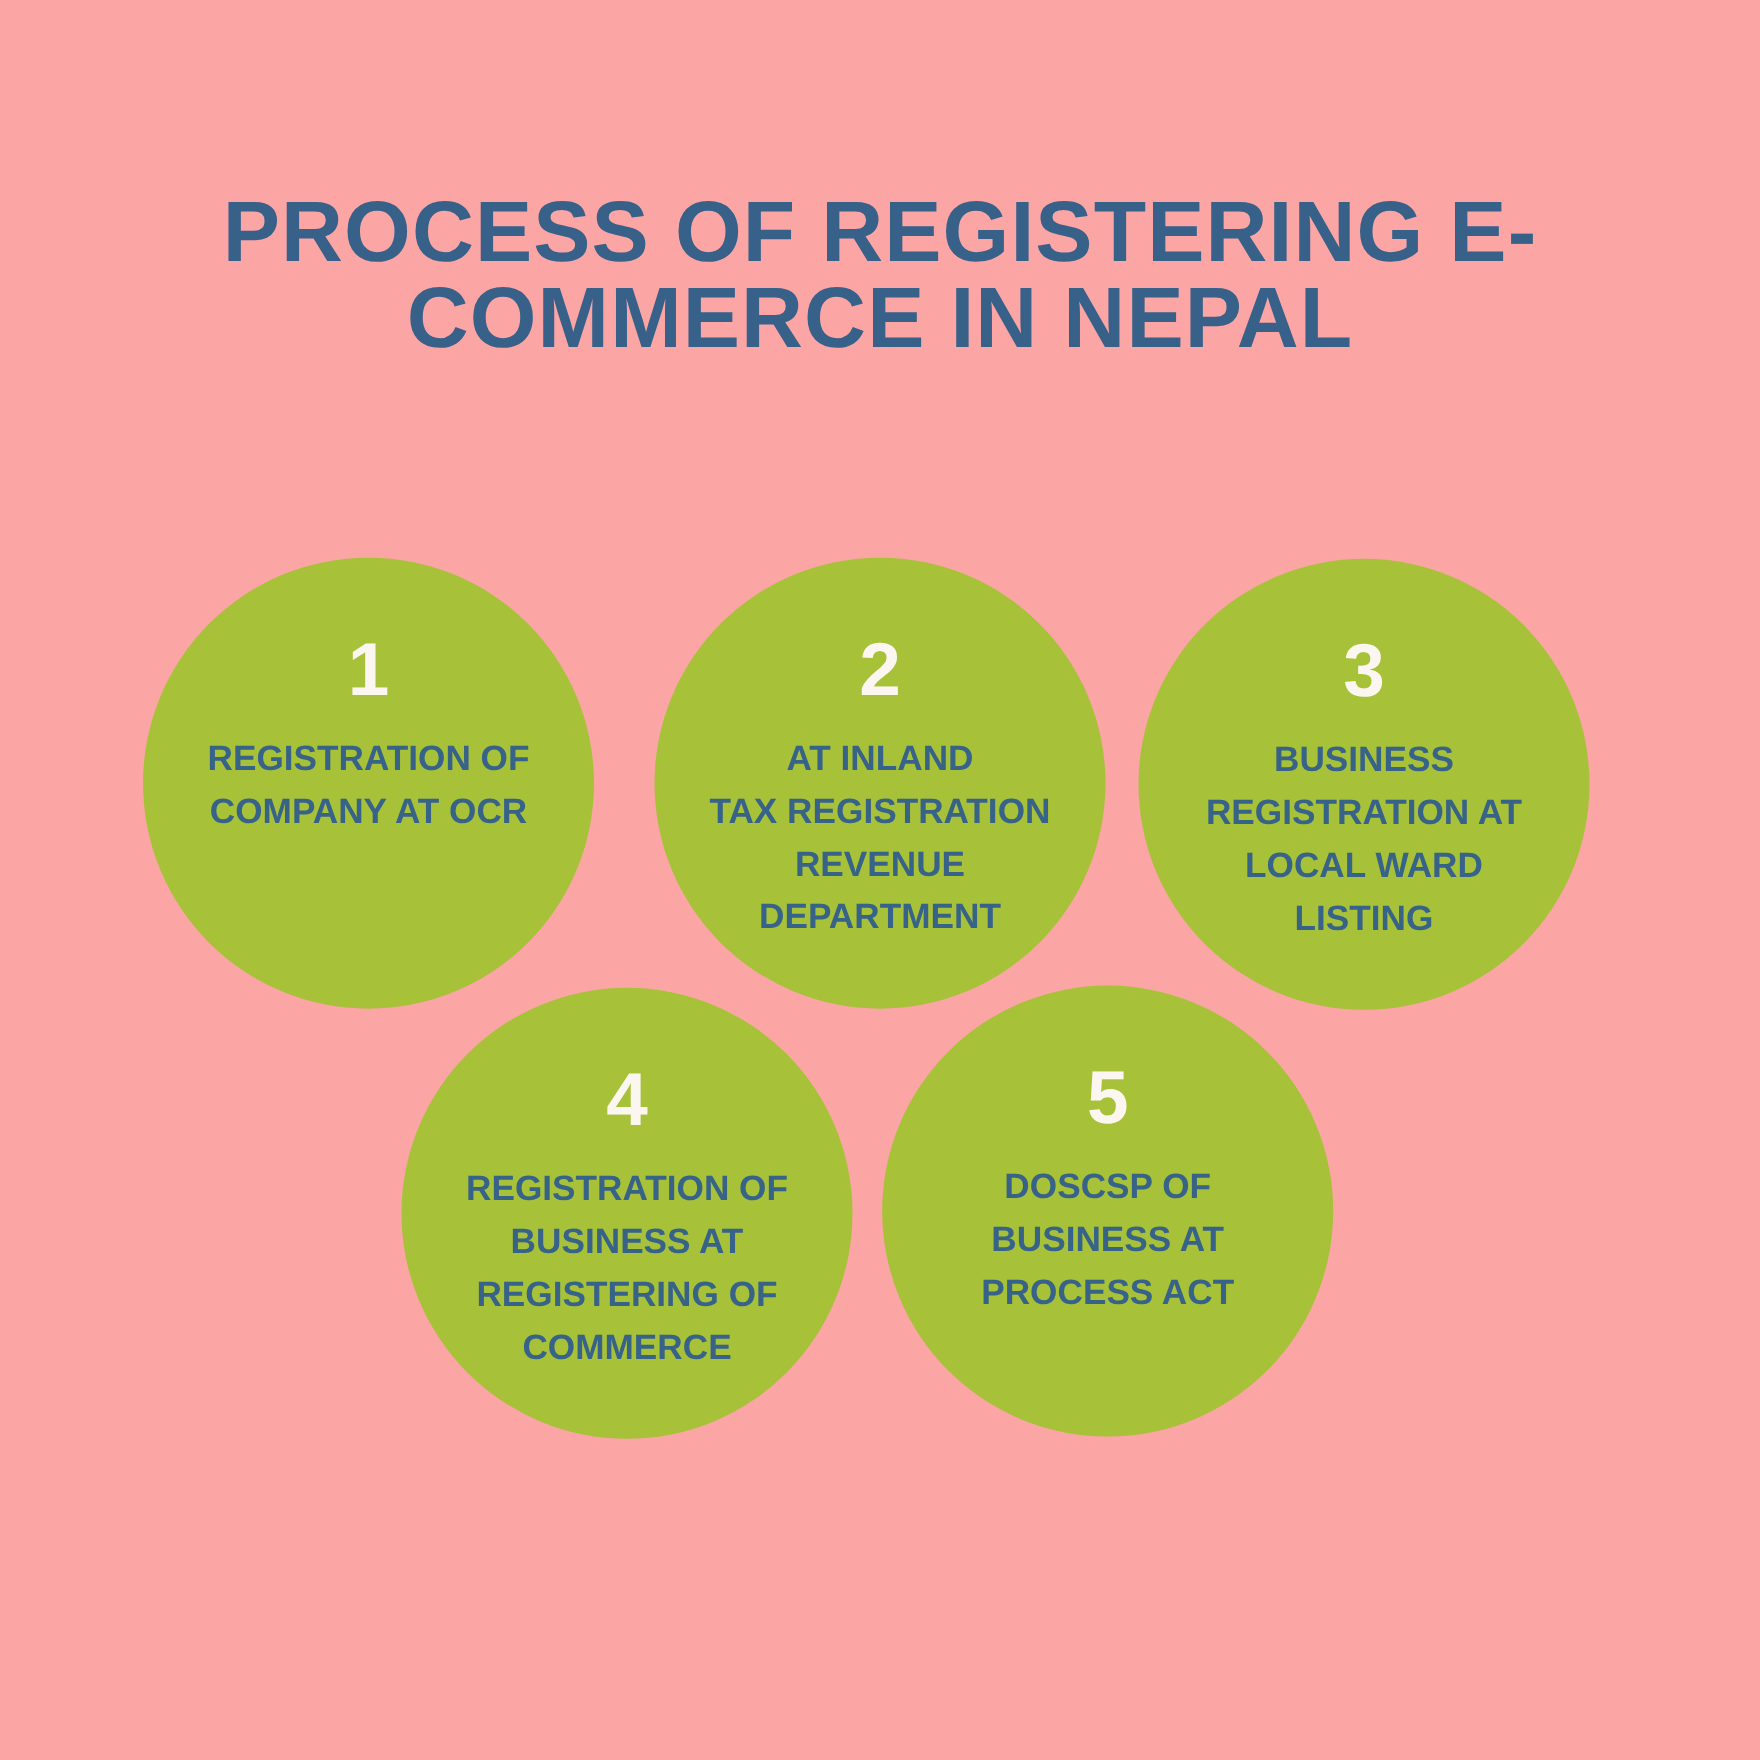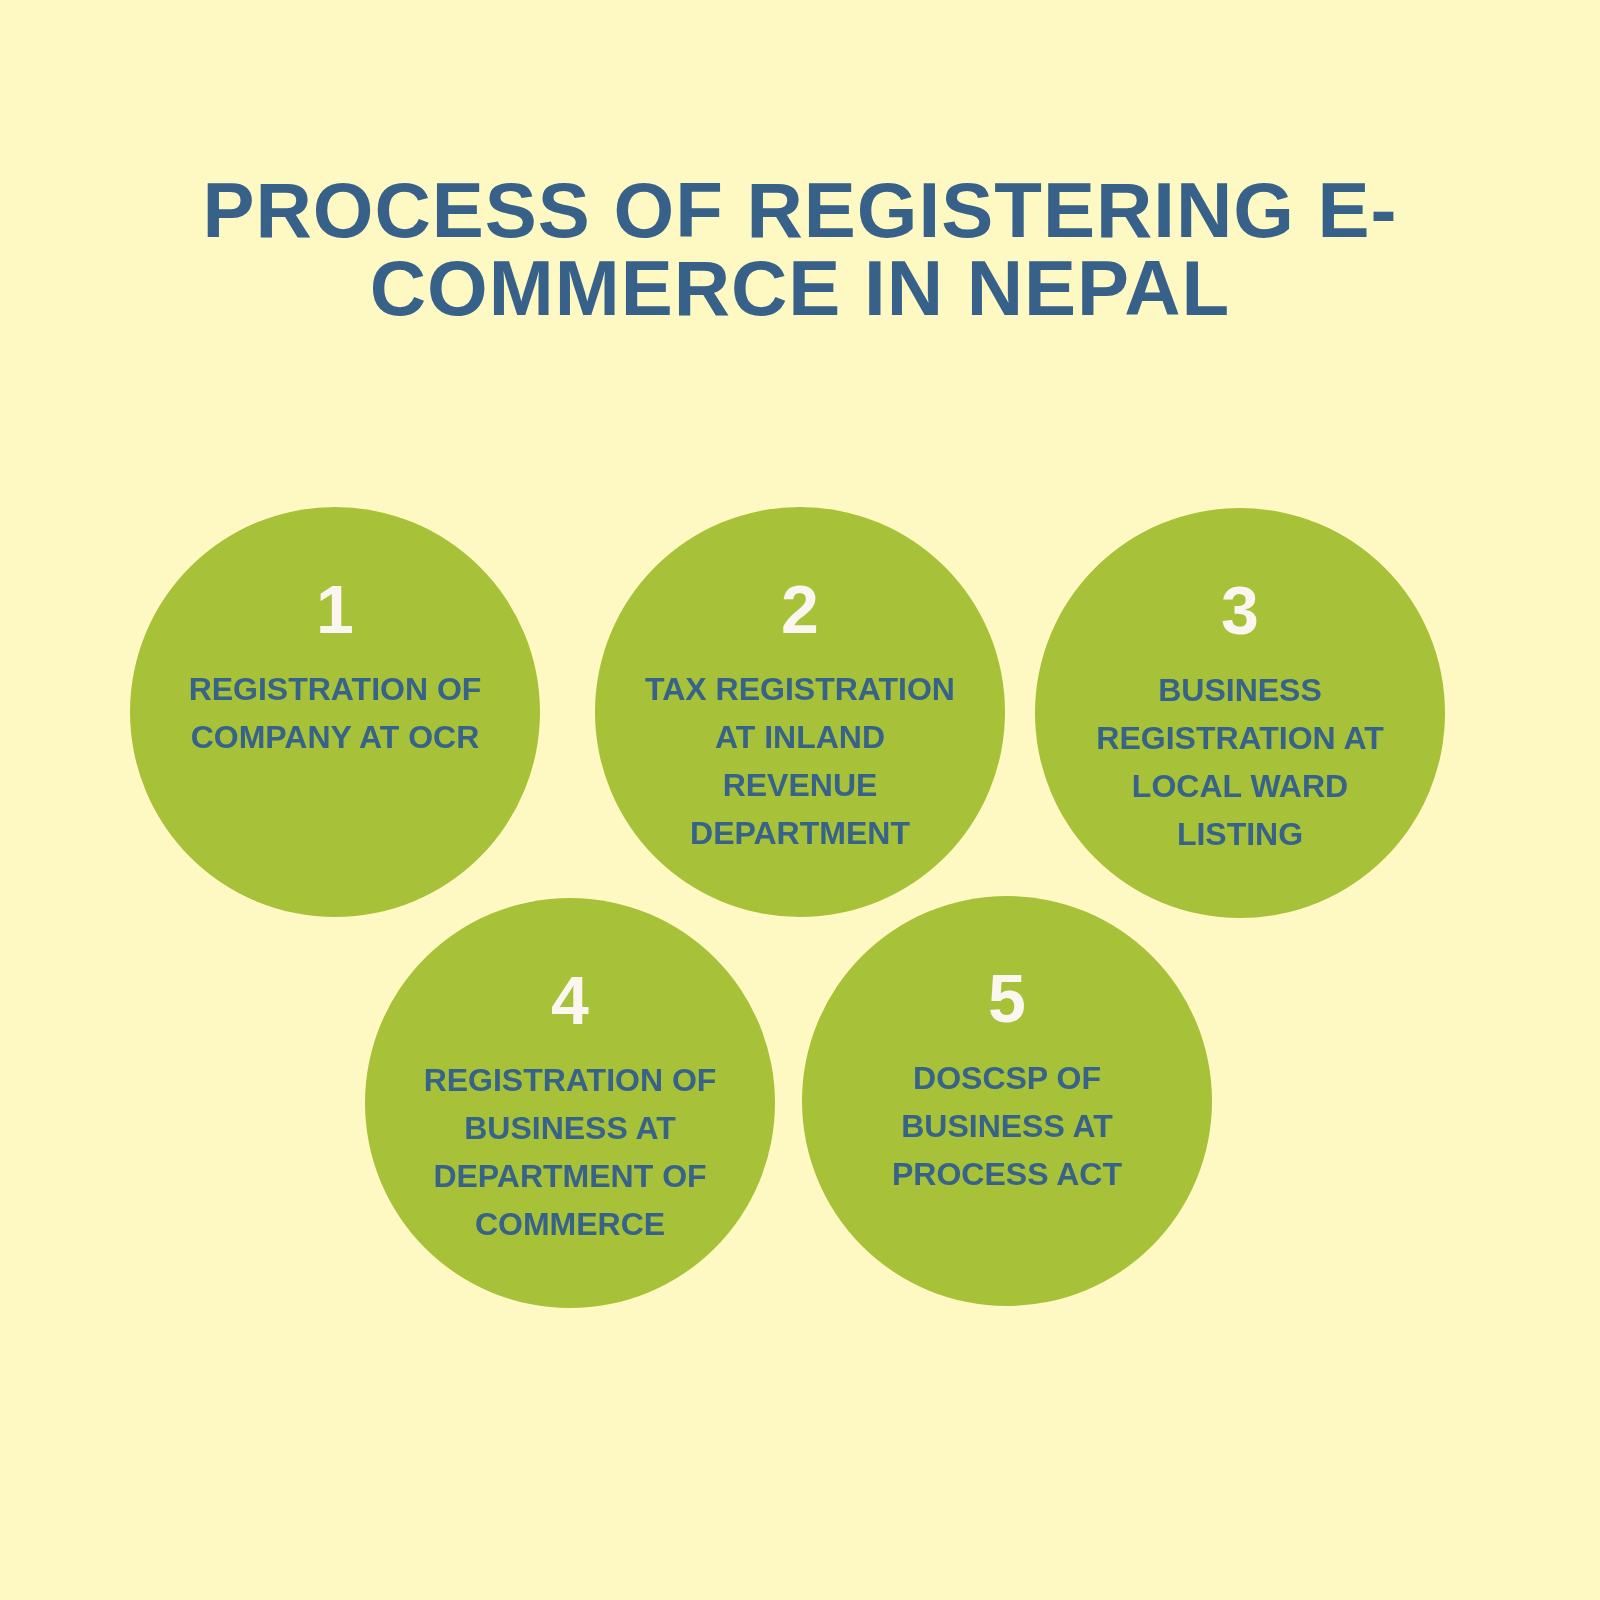--- a/index.html
+++ b/index.html
@@ -4,21 +4,21 @@
 <style>
   html, body {
     margin: 0;
     padding: 0;
     background: #ffffff;
   }
   .canvas {
     position: relative;
     width: 1600px;
     height: 1600px;
-    background: #fef9c3;
+    background: #fca5a5;
     overflow: hidden;
     font-family: "Liberation Sans", "DejaVu Sans", sans-serif;
   }
   .title {
     position: absolute;
     top: 171px;
     left: 0;
     width: 1600px;
     margin: 0;
     text-align: center;
@@ -76,43 +76,43 @@
     <div class="step-num">1</div>
     <div class="step-label">
       <div>REGISTRATION OF</div>
       <div>COMPANY AT OCR</div>
     </div>
   </div>
 
   <div class="circle circle-2">
     <div class="step-num">2</div>
     <div class="step-label">
+      <div>AT INLAND</div>
       <div>TAX REGISTRATION</div>
-      <div>AT INLAND</div>
       <div>REVENUE</div>
       <div>DEPARTMENT</div>
     </div>
   </div>
 
   <div class="circle circle-3">
     <div class="step-num">3</div>
     <div class="step-label">
       <div>BUSINESS</div>
       <div>REGISTRATION AT</div>
       <div>LOCAL WARD</div>
       <div>LISTING</div>
     </div>
   </div>
 
   <div class="circle circle-4">
     <div class="step-num">4</div>
     <div class="step-label">
       <div>REGISTRATION OF</div>
       <div>BUSINESS AT</div>
-      <div>DEPARTMENT OF</div>
+      <div>REGISTERING OF</div>
       <div>COMMERCE</div>
     </div>
   </div>
 
   <div class="circle circle-5">
     <div class="step-num">5</div>
     <div class="step-label">
       <div>DOSCSP OF</div>
       <div>BUSINESS AT</div>
       <div>PROCESS ACT</div>

